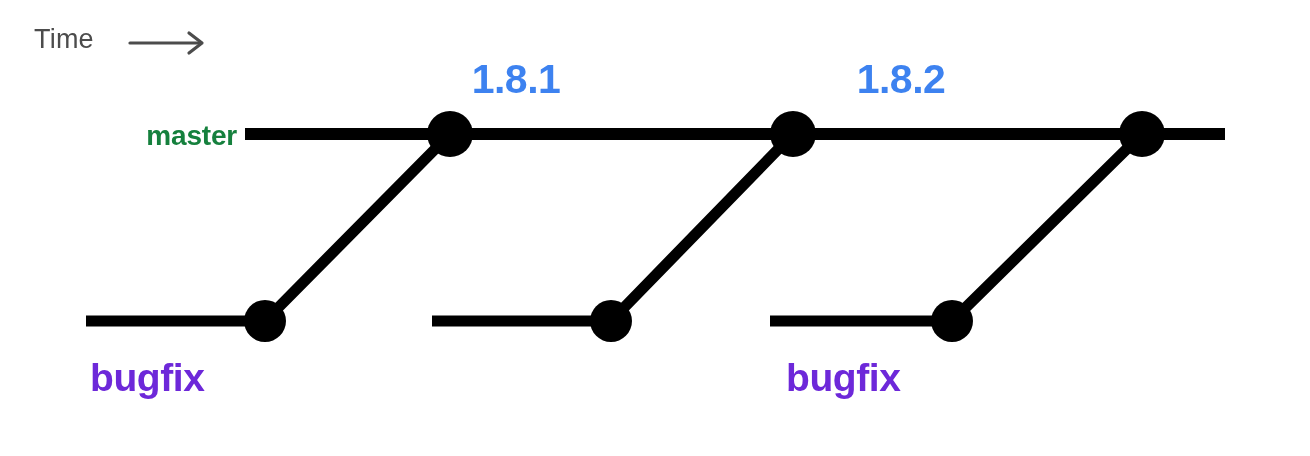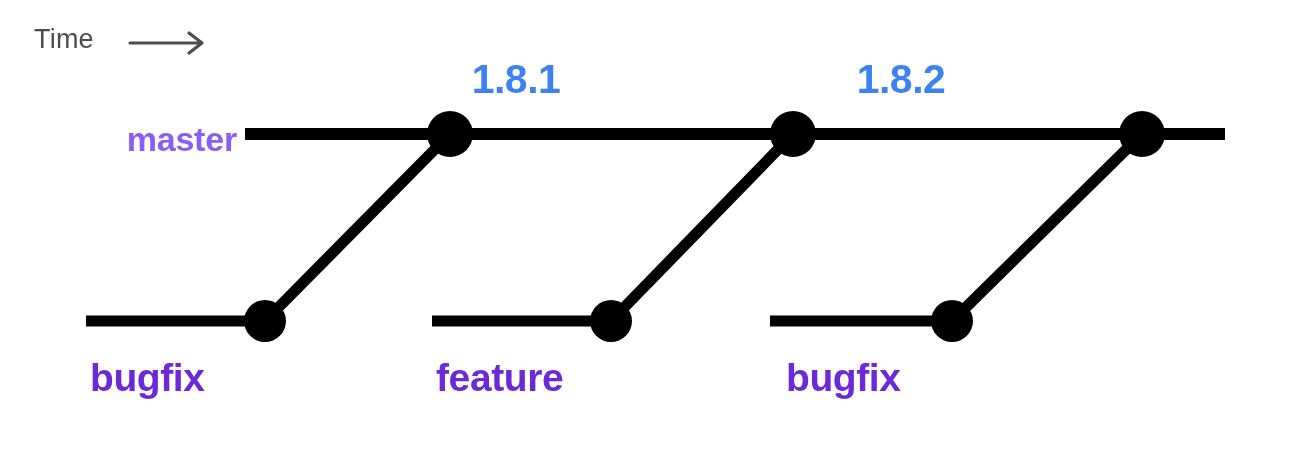--- a/index.html
+++ b/index.html
@@ -44,23 +44,23 @@
     left: 128px;
     top: 30px;
     width: 86px;
     height: 26px;
   }
   .branch-name-master {
     left: 0;
     top: 122px;
     width: 237px;
     text-align: right;
-    font-size: 34px;
+    font-size: 28px;
     font-weight: bold;
-    color: #8b5cf6;
+    color: #15803d;
     letter-spacing: -0.2px;
   }
   .version {
     top: 59px;
     font-size: 41px;
     font-weight: bold;
     color: #3d82f0;
     letter-spacing: -0.5px;
     transform: translateX(-50%);
   }
@@ -107,16 +107,15 @@
         <circle cx="450" cy="134" r="23" fill="#000000"></circle>
         <circle cx="793" cy="134" r="23" fill="#000000"></circle>
         <circle cx="1142" cy="134" r="23" fill="#000000"></circle>
       </g>
   </svg>
 
   <div class="lbl version" id="v0" style="left: 516px;">1.8.1</div>
   <div class="lbl version" id="v1" style="left: 853px; margin-left: 48px;">1.8.2</div>
 
   <div class="lbl branch-name" id="b0" style="left: 90px;">bugfix</div>
-  <div class="lbl branch-name" id="b1" style="left: 436px;">feature</div>
   <div class="lbl branch-name" id="b2" style="left: 786px;">bugfix</div>
 
 </div>
 
 </body></html>

